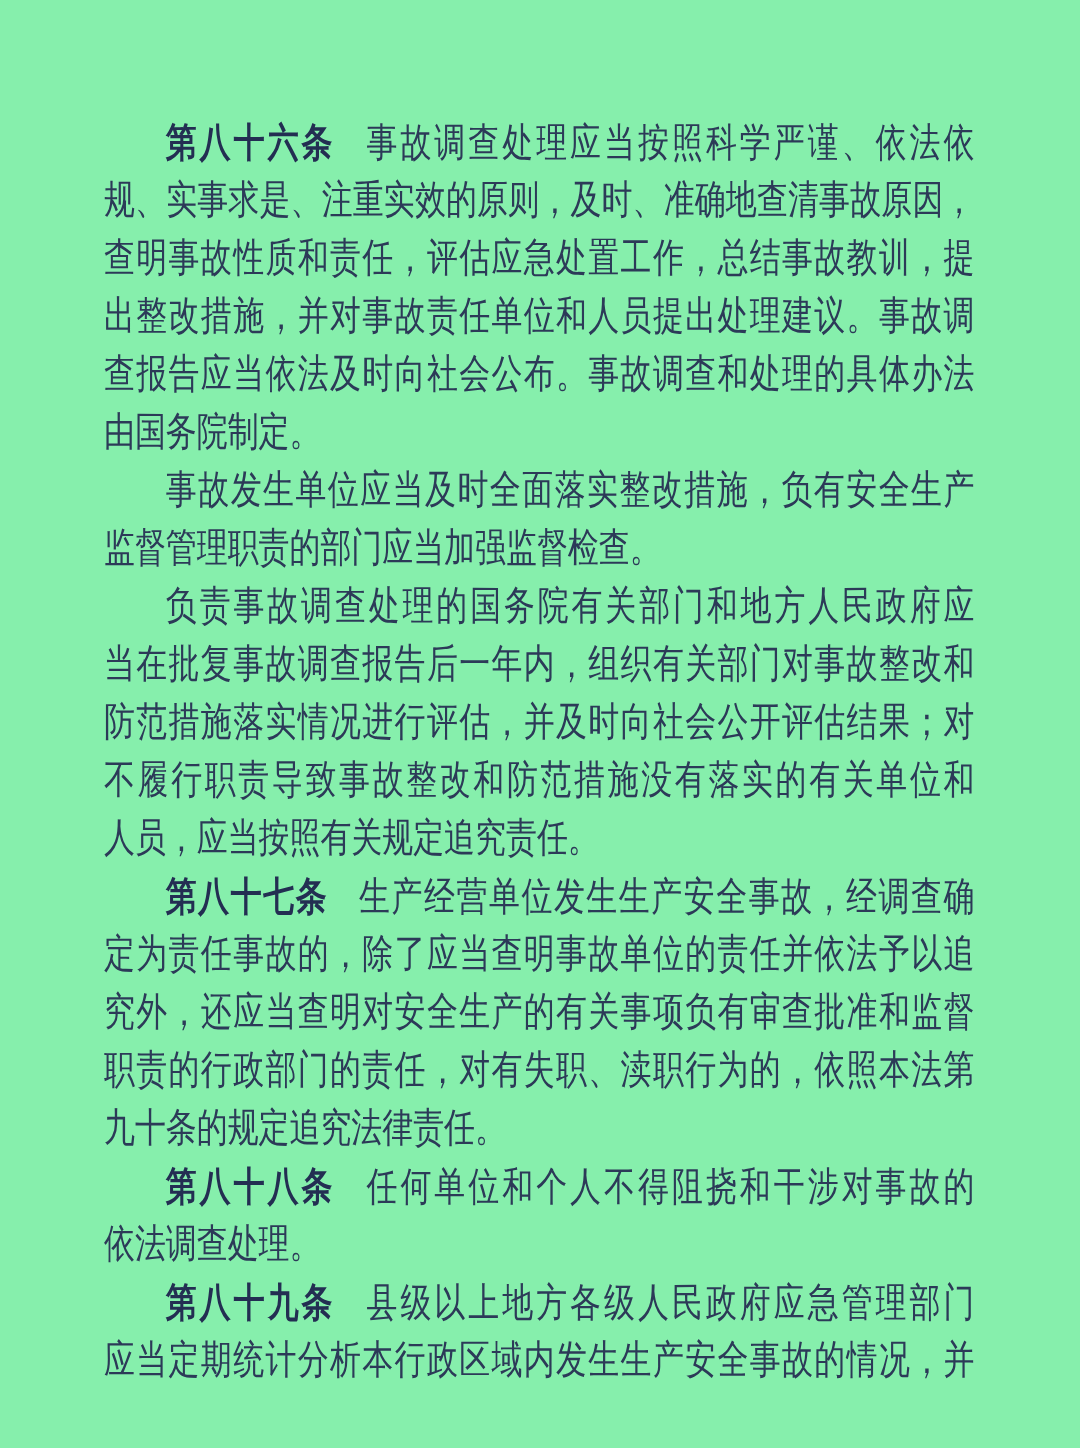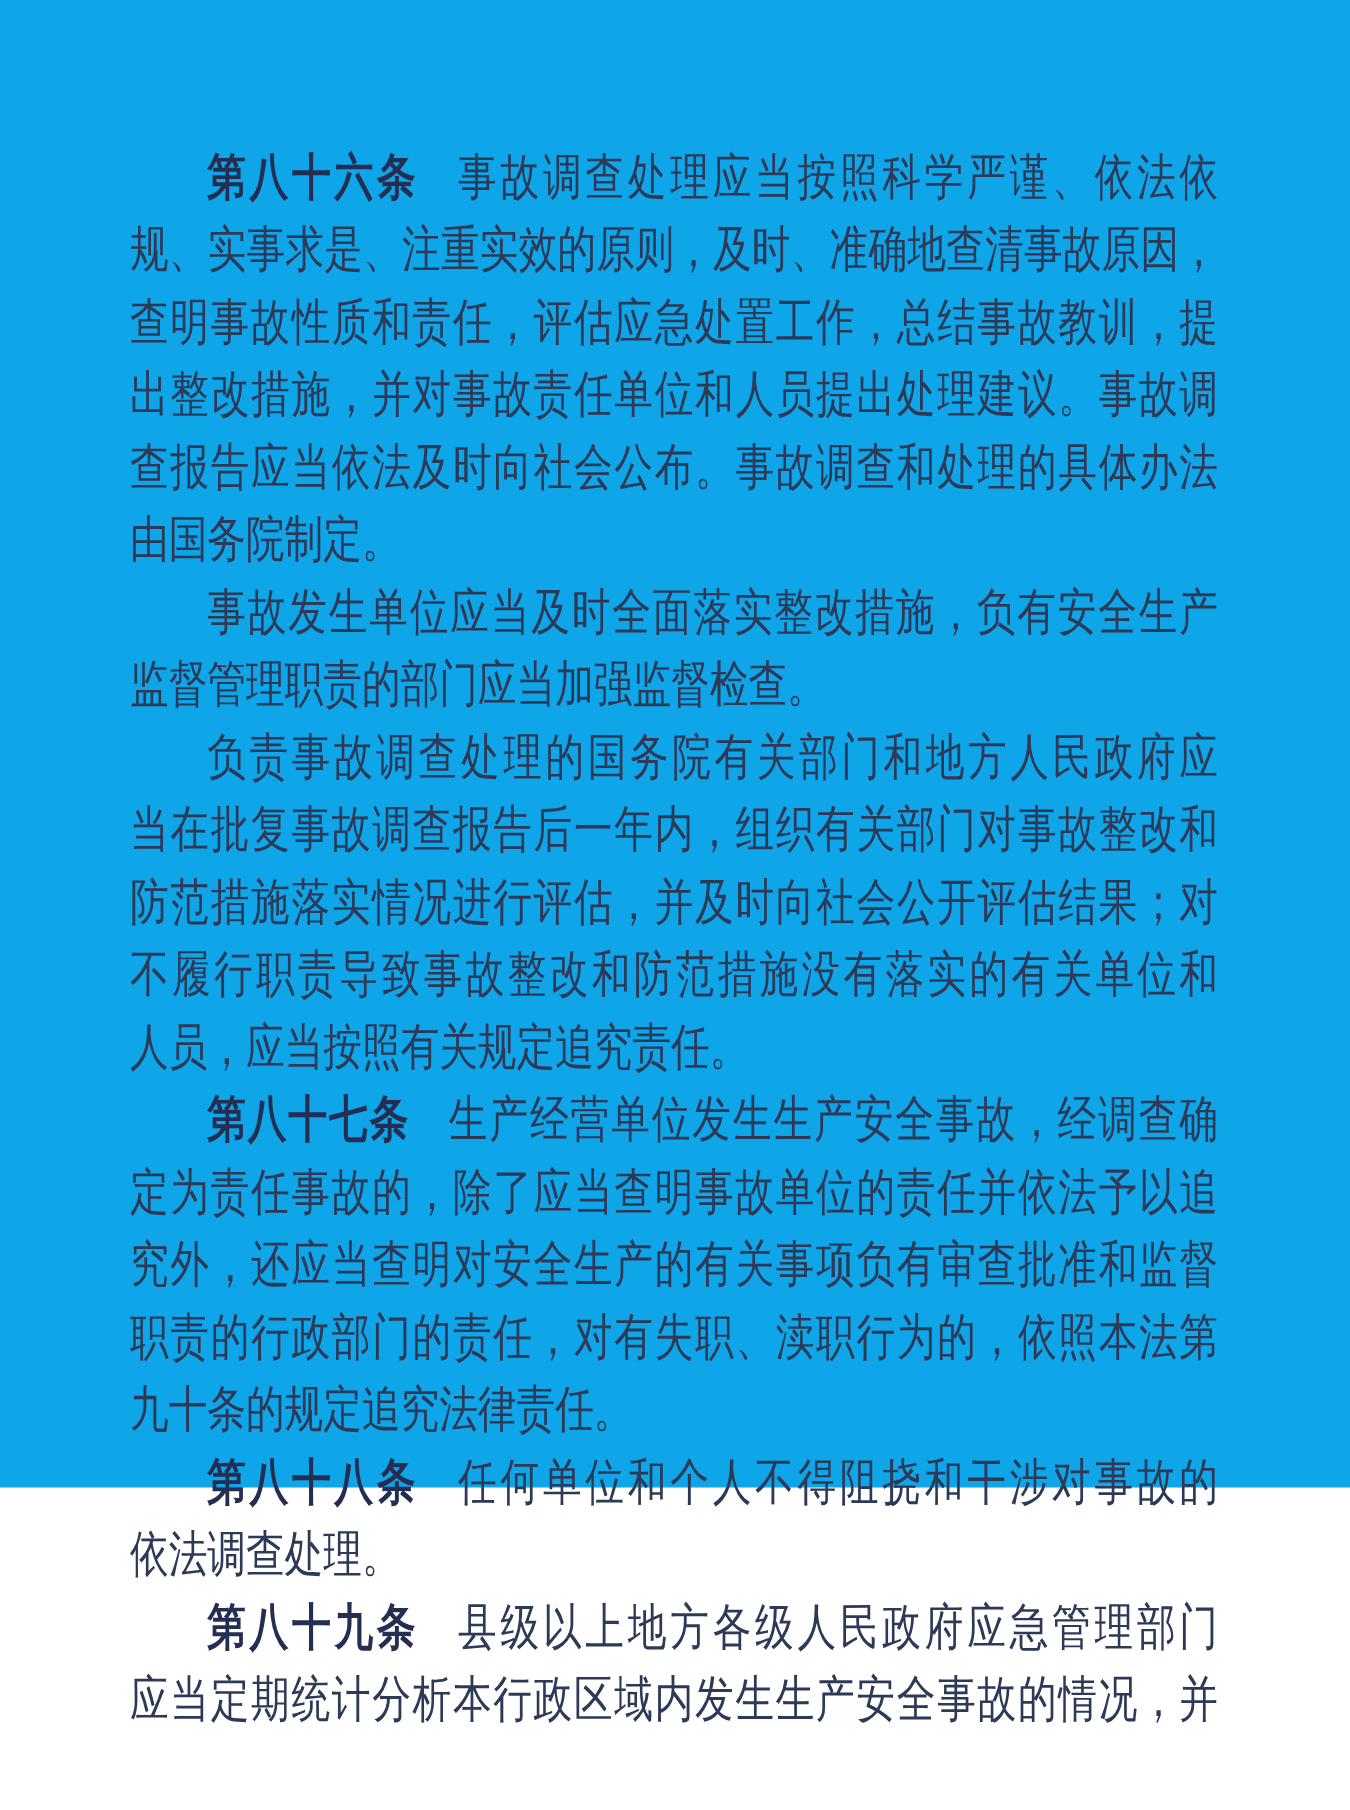--- a/index.html
+++ b/index.html
@@ -8,22 +8,22 @@
     background: #ffffff;
   }
   body {
     width: 1080px;
     height: 1448px;
     overflow: hidden;
   }
   .page {
     position: relative;
     width: 1080px;
-    height: 1190px;
-    background: #0ea5e9;
+    height: 1448px;
+    background: #86efac;
   }
   
   .text-block {
     position: absolute;
     left: 104px;
     top: 113px;
     width: 1126px;
     transform: scaleX(0.773);
     transform-origin: left top;
   }

